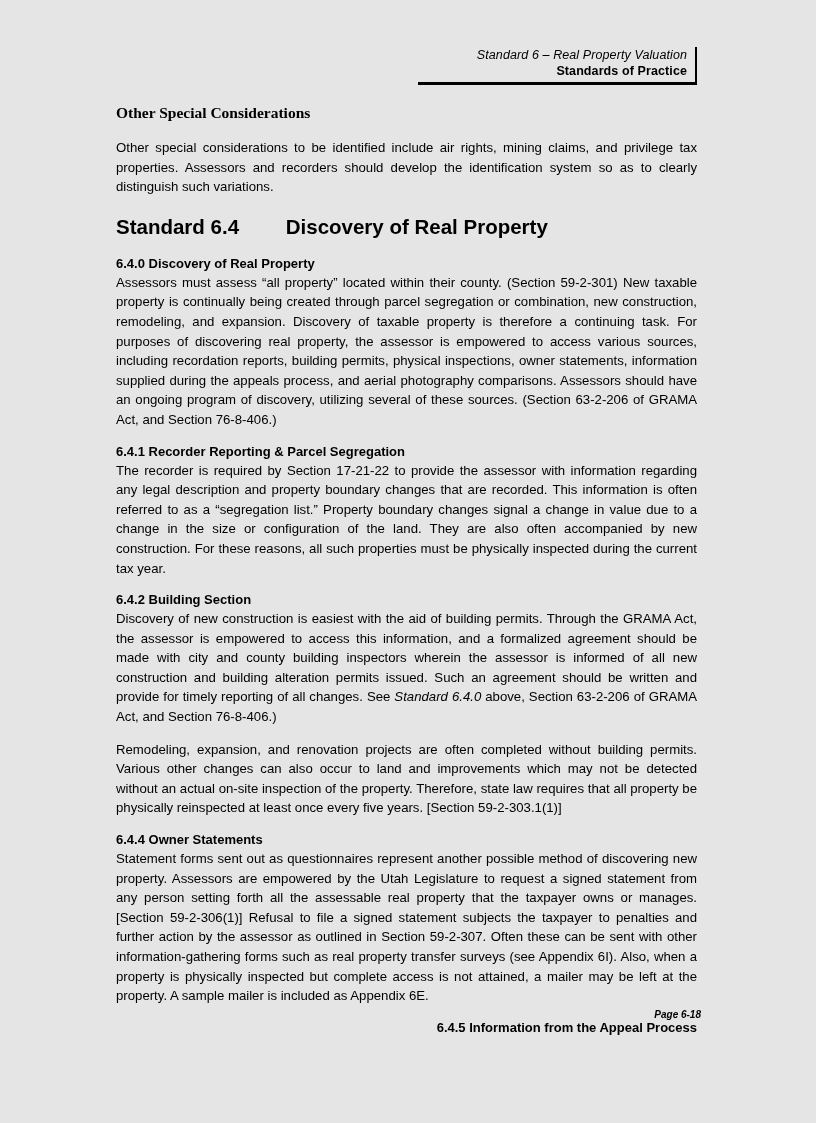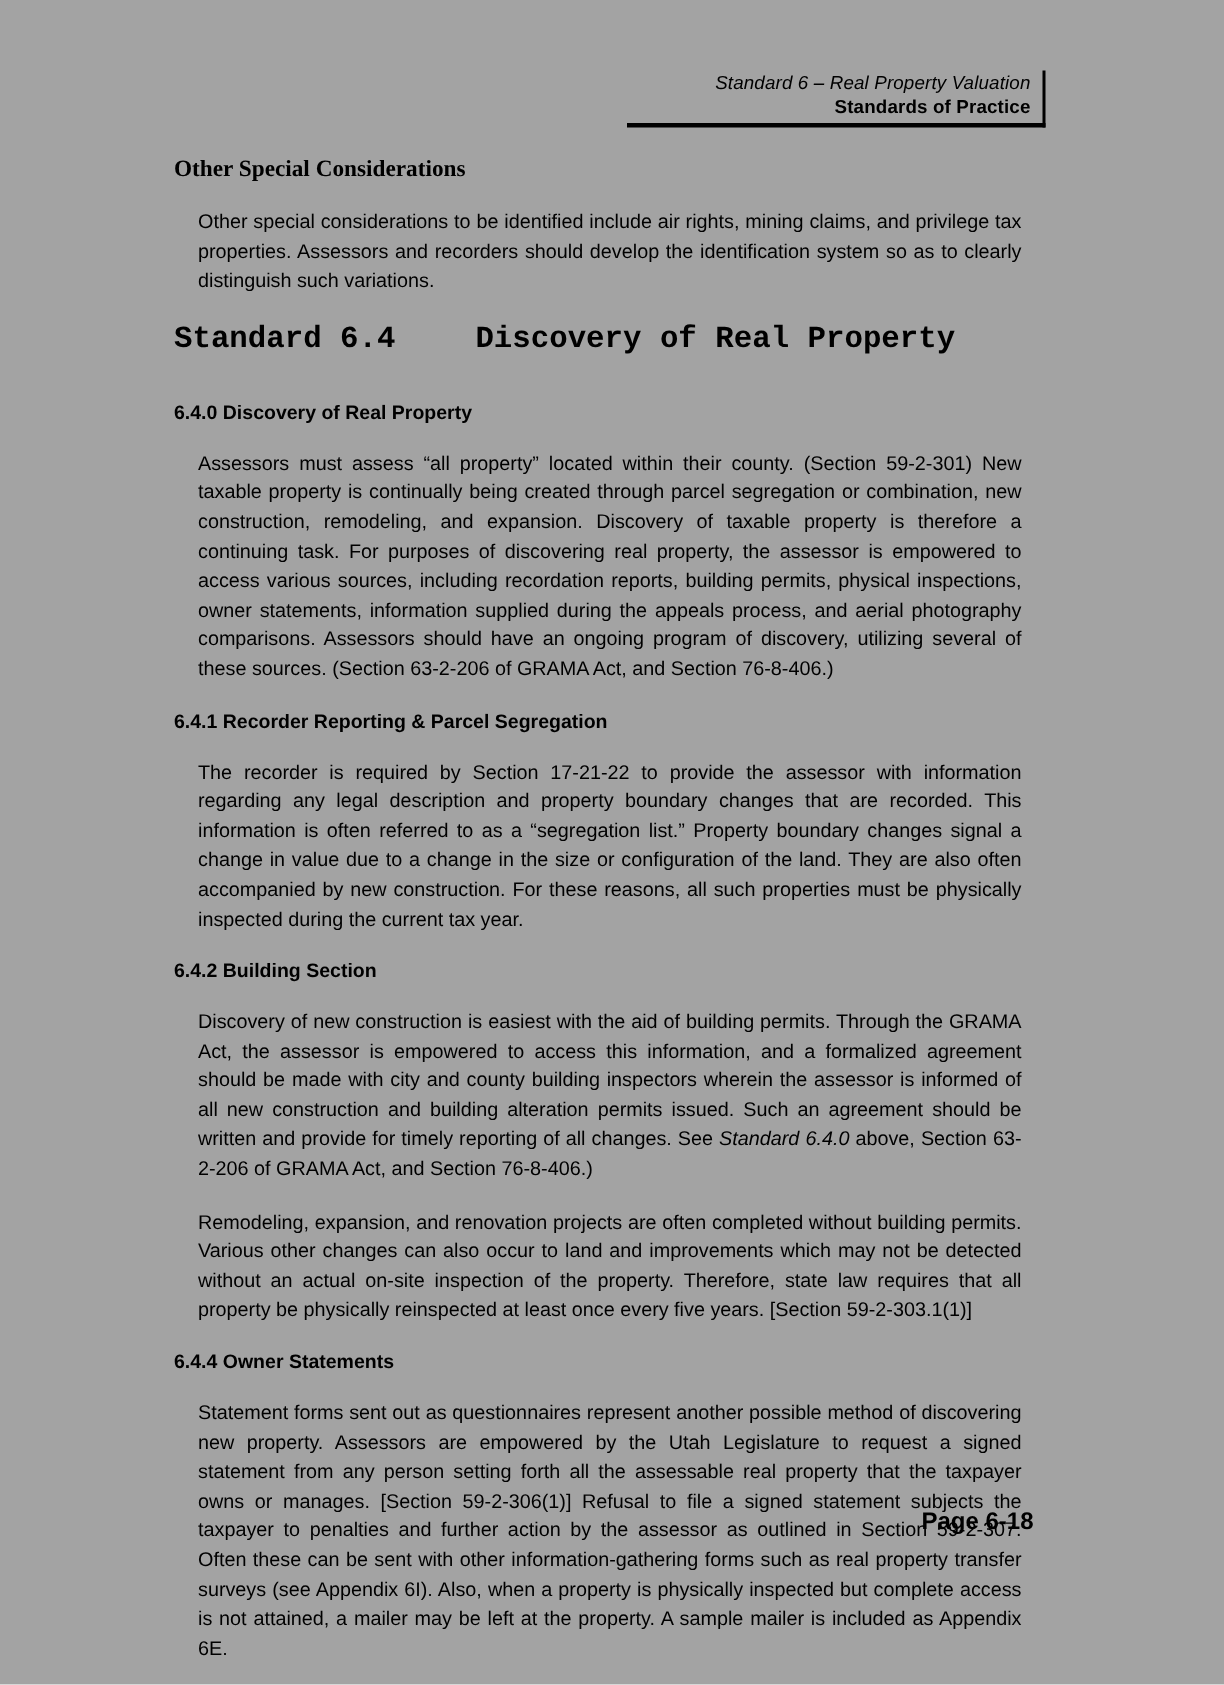--- a/index.html
+++ b/index.html
@@ -15,21 +15,21 @@
     color: #000000;
     overflow: hidden;
   }
 
   .page {
     position: absolute;
     left: 0;
     top: 0;
     width: 816px;
     height: 1123px;
-    background: #a3a3a3;
+    background: #e5e5e5;
   }
 
   
   .doc-header {
     position: absolute;
     left: 418px;
     top: 47px;
     width: 279px;
     border-right: 2px solid #000;
     border-bottom: 3px solid #000;
@@ -65,64 +65,65 @@
   h2.serif-head {
     font-family: "Liberation Serif", serif;
     font-weight: bold;
     font-size: 15.5px;
     line-height: 19px;
     margin: 0 0 16px 0;
     padding: 0;
   }
 
   h1.standard-title {
-    font-family: Liberation Mono, monospace;
+    font-family: Liberation Sans, sans-serif;
     font-weight: bold;
     font-size: 20.5px;
     line-height: 25px;
-    margin: 17px 0 27px 0;
+    margin: 17px 0 16px 0;
     padding: 0;
     white-space: pre;
   }
 
   h3.sub-head {
     font-family: "Liberation Sans", sans-serif;
     font-weight: bold;
     font-size: 13px;
     line-height: 17px;
     margin: 0 0 1px 0;
     padding: 0;
   }
 
   p.body-text {
     font-family: "Liberation Sans", sans-serif;
     font-size: 13.2px;
     line-height: 19.6px;
     text-align: justify;
     text-justify: inter-word;
-    margin: 16px;
+    margin: 0;
     padding: 0;
     hyphens: none;
   }
 
   .blk { margin-bottom: 13px; }
   .blk:last-child { margin-bottom: 0; text-align: right; }
 
   .ital { font-style: italic; }
 
   
   .doc-footer {
     position: absolute;
-    left: 108px;
+    left: 120px;
     top: 1006px;
     width: 581px;
     text-align: right;
     font-family: "Liberation Sans", sans-serif;
+    font-style: italic;
     font-weight: bold;
-    font-size: 16px;
+    font-size: 10px;
     line-height: 17px;
   }
 </style>
 </head>
 <body>
 
 <div class="page">
 
   <div class="doc-header">
     <div class="line1">Standard 6 – Real Property Valuation</div>

